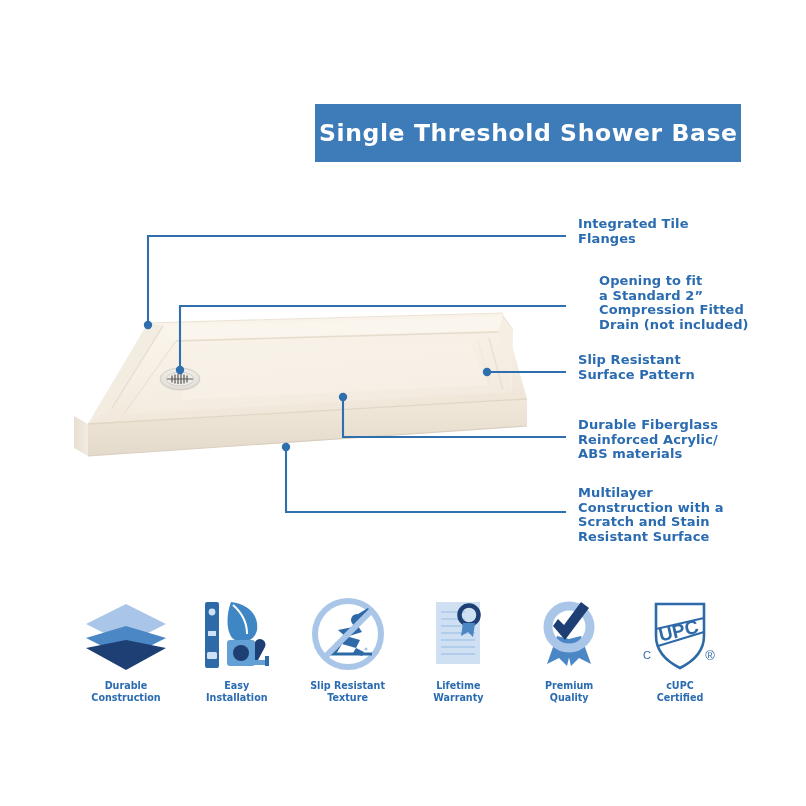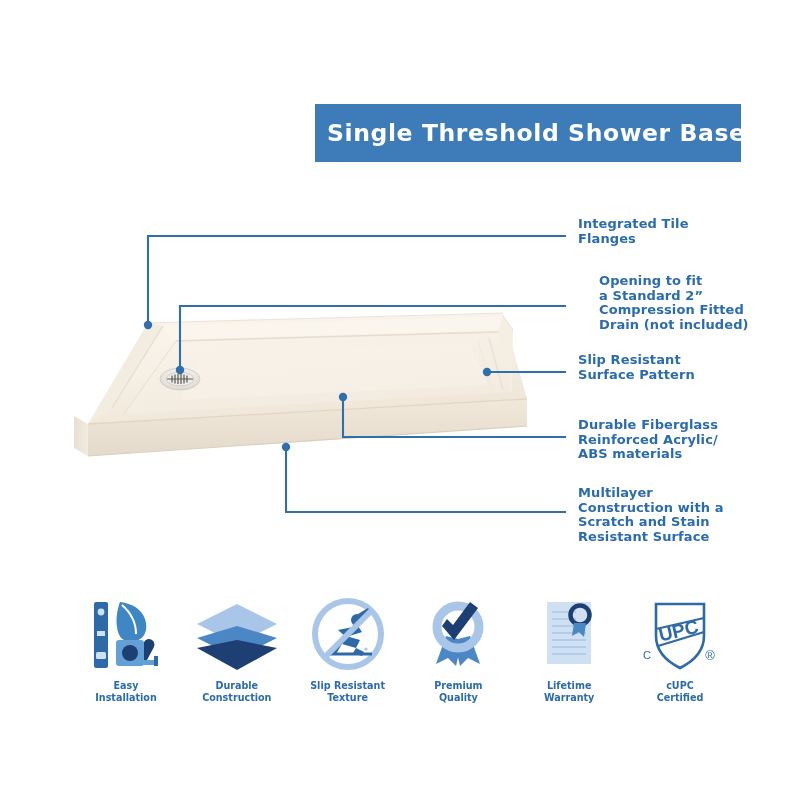--- a/index.html
+++ b/index.html
@@ -14,21 +14,21 @@
   #stage{position:absolute;left:0;top:0;width:806px;height:806px;}
 
   
   #title-banner{
     position:absolute;
     left:315px;top:104px;
     width:426px;height:58px;
     background:#3d7cb8;
     display:flex;align-items:center;
     box-sizing:border-box;
-    padding-left:12px;
+    padding-left:4px;
   }
   #title-banner .title-text{
     color:#ffffff;
     font-size:23.5px;
     font-weight:bold;
     letter-spacing:0.6px;
     white-space:nowrap;
     font-family:"DejaVu Sans", sans-serif;
   }
 
@@ -195,51 +195,51 @@
 
   <div class="callout" style="left:578px;top:418px;">Durable Fiberglass
 Reinforced Acrylic/
 ABS materials</div>
 
   <div id="features">
 
     <div class="feature">
       <div class="feature-icon">
         <svg width="92" height="78" viewBox="0 0 92 78">
+          <polygon points="46,8 86,28 46,48 6,28" fill="#a9c6e8"></polygon>
+          <polygon points="46,30 86,42 46,62 6,42" fill="#4a87c4"></polygon>
+          <polygon points="46,44 86,52 46,74 6,52" fill="#1d3f73"></polygon>
+        </svg>
+      </div>
+      <div class="feature-label">Durable
+Construction</div>
+    </div>
+
+    <div class="feature">
+      <div class="feature-icon">
+        <svg width="92" height="78" viewBox="0 0 92 78">
 
           <rect x="14" y="6" width="14" height="66" rx="2" fill="#2f6aa8"></rect>
           <circle cx="21" cy="16" r="3.4" fill="#cfe2f5"></circle>
           <rect x="17" y="35" width="8" height="5" fill="#cfe2f5"></rect>
           <rect x="16" y="56" width="10" height="7" rx="1.5" fill="#cfe2f5"></rect>
 
           <path d="M40,6 C58,8 68,20 66,34 C64,44 54,48 44,44 C36,40 34,22 40,6 Z" fill="#3f86c4"></path>
           <path d="M42,9 C50,16 56,26 56,38" stroke="#ffffff" stroke-width="2" fill="none"></path>
 
           <rect x="60" y="42" width="11" height="26" rx="5.5" fill="#1d3f73" transform="rotate(28 65 55)"></rect>
 
           <rect x="36" y="44" width="28" height="26" rx="3" fill="#63a0d6"></rect>
           <circle cx="50" cy="57" r="8" fill="#1d3f73"></circle>
           <rect x="58" y="64" width="18" height="5" fill="#63a0d6"></rect>
           <rect x="74" y="60" width="4" height="10" fill="#2f6aa8"></rect>
         </svg>
       </div>
       <div class="feature-label">Easy
 Installation</div>
-    </div>
-
-    <div class="feature">
-      <div class="feature-icon">
-        <svg width="92" height="78" viewBox="0 0 92 78">
-          <polygon points="46,8 86,28 46,48 6,28" fill="#a9c6e8"></polygon>
-          <polygon points="46,30 86,42 46,62 6,42" fill="#4a87c4"></polygon>
-          <polygon points="46,44 86,52 46,74 6,52" fill="#1d3f73"></polygon>
-        </svg>
-      </div>
-      <div class="feature-label">Durable
-Construction</div>
     </div>
 
     <div class="feature">
       <div class="feature-icon">
         <svg width="92" height="78" viewBox="0 0 92 78">
           <circle cx="46" cy="38" r="33" fill="none" stroke="#a9c6e8" stroke-width="6"></circle>
 
           <circle cx="55" cy="24" r="6" fill="#2f6aa8"></circle>
           <path d="M36,34 L56,30 L60,36 L44,41 Z" fill="#2f6aa8"></path>
           <path d="M44,40 L58,44 L54,52 L40,48 Z" fill="#2f6aa8"></path>
@@ -250,36 +250,20 @@
           <line x1="24" y1="58" x2="70" y2="58" stroke="#2f6aa8" stroke-width="3"></line>
           <circle cx="28" cy="54" r="1.6" fill="#a9c6e8"></circle>
           <circle cx="34" cy="52" r="1.4" fill="#a9c6e8"></circle>
           <circle cx="64" cy="53" r="1.6" fill="#a9c6e8"></circle>
 
           <line x1="23" y1="61" x2="69" y2="15" stroke="#a9c6e8" stroke-width="6"></line>
         </svg>
       </div>
       <div class="feature-label">Slip Resistant
 Texture</div>
-    </div>
-
-    <div class="feature">
-      <div class="feature-icon">
-        <svg width="92" height="78" viewBox="0 0 92 78">
-
-          <path d="M34,40 L24,68 L36,62 L44,70 L50,44 Z" fill="#4a87c4"></path>
-          <path d="M58,40 L68,68 L56,62 L48,70 L42,44 Z" fill="#4a87c4"></path>
-
-          <circle cx="46" cy="31" r="21" fill="none" stroke="#a9c6e8" stroke-width="9"></circle>
-
-          <path d="M30,30 L42,44 L66,12 L58,6 L41,29 L35,23 Z" fill="#1d3f73"></path>
-        </svg>
-      </div>
-      <div class="feature-label">Premium
-Quality</div>
     </div>
 
     <div class="feature">
       <div class="feature-icon">
         <svg width="92" height="78" viewBox="0 0 92 78">
           <rect x="24" y="6" width="44" height="62" fill="#cfe0f3"></rect>
           <g stroke="#a9c6e8" stroke-width="1.4">
             <line x1="29" y1="16" x2="53" y2="16"></line>
             <line x1="29" y1="23" x2="53" y2="23"></line>
             <line x1="29" y1="30" x2="63" y2="30"></line>
@@ -293,20 +277,36 @@
           <path d="M51,27 L49,40 L56,36 L61,41 L63,27 Z" fill="#4a87c4"></path>
         </svg>
       </div>
       <div class="feature-label">Lifetime
 Warranty</div>
     </div>
 
     <div class="feature">
       <div class="feature-icon">
         <svg width="92" height="78" viewBox="0 0 92 78">
+
+          <path d="M34,40 L24,68 L36,62 L44,70 L50,44 Z" fill="#4a87c4"></path>
+          <path d="M58,40 L68,68 L56,62 L48,70 L42,44 Z" fill="#4a87c4"></path>
+
+          <circle cx="46" cy="31" r="21" fill="none" stroke="#a9c6e8" stroke-width="9"></circle>
+
+          <path d="M30,30 L42,44 L66,12 L58,6 L41,29 L35,23 Z" fill="#1d3f73"></path>
+        </svg>
+      </div>
+      <div class="feature-label">Premium
+Quality</div>
+    </div>
+
+    <div class="feature">
+      <div class="feature-icon">
+        <svg width="92" height="78" viewBox="0 0 92 78">
           <path d="M22,8 L70,8 L70,40 C70,56 58,66 46,72 C34,66 22,56 22,40 Z" fill="none" stroke="#2f6aa8" stroke-width="2.6"></path>
           <line x1="22" y1="33" x2="70" y2="22" stroke="#2f6aa8" stroke-width="2.2"></line>
           <line x1="24" y1="50" x2="70" y2="36" stroke="#2f6aa8" stroke-width="2.2"></line>
           <text x="46" y="41" fill="#2f6aa8" font-size="19" font-weight="bold" text-anchor="middle" font-family="Liberation Sans, sans-serif" transform="rotate(-13 46 41)">UPC</text>
           <text x="9" y="63" fill="#2f6aa8" font-size="11" font-family="Liberation Sans, sans-serif">C</text>
           <text x="76" y="64" fill="#2f6aa8" font-size="13" text-anchor="middle" font-family="Liberation Sans, sans-serif">®</text>
         </svg>
       </div>
       <div class="feature-label">cUPC
 Certified</div>

